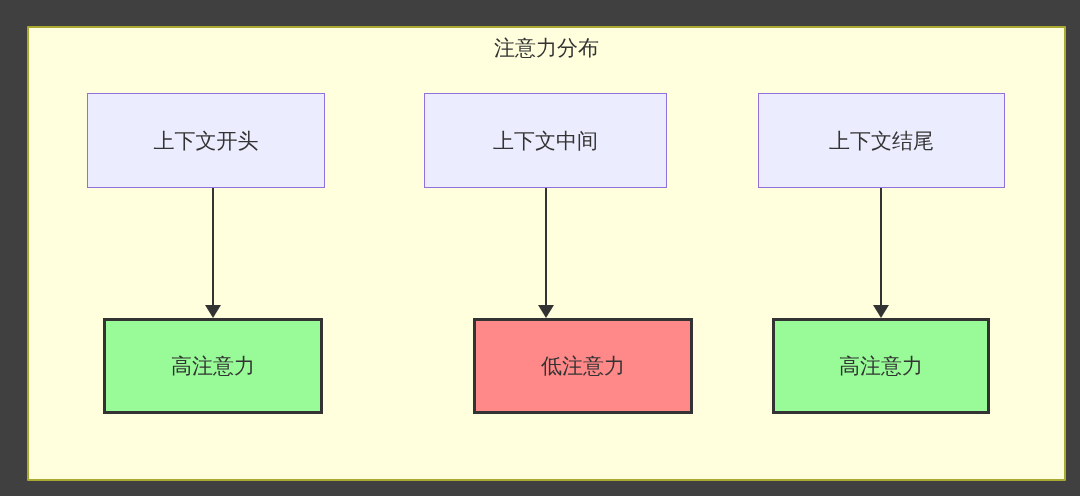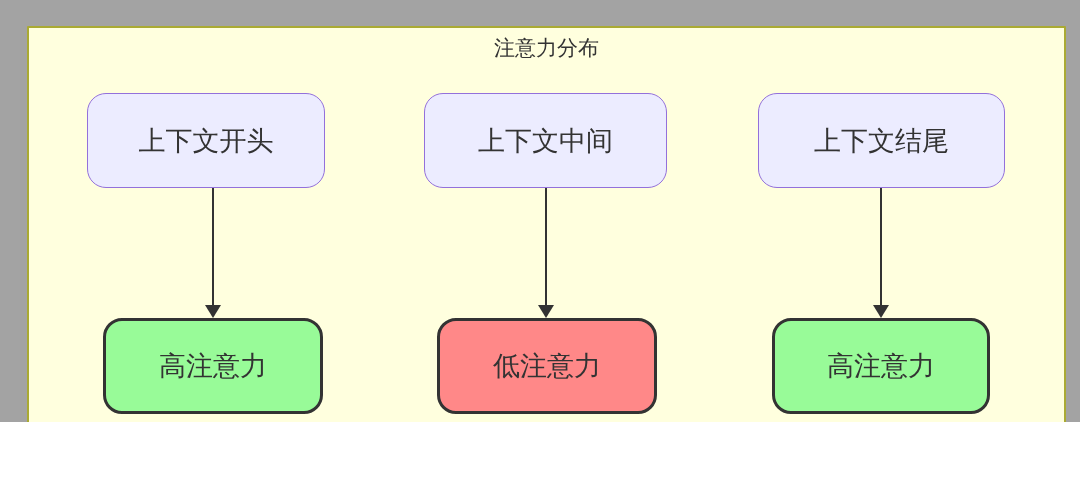--- a/index.html
+++ b/index.html
@@ -4,22 +4,22 @@
 <style>
   html, body {
     margin: 0;
     padding: 0;
     background: #ffffff;
     font-family: "Liberation Sans", "DejaVu Sans", sans-serif;
   }
   .canvas {
     position: relative;
     width: 1080px;
-    height: 422px;
-    background: #a3a3a3;
+    height: 496px;
+    background: #404040;
     overflow: hidden;
   }
   .cluster {
     position: absolute;
     left: 27px;
     top: 26px;
     width: 1035px;
     height: 451px;
     background: #ffffde;
     border: 2px solid #aaaa33;
@@ -34,35 +34,34 @@
     text-align: center;
     font-size: 21px;
     color: #333333;
   }
   .node {
     position: absolute;
     display: flex;
     align-items: center;
     justify-content: center;
     box-sizing: border-box;
-    font-size: 27px;
+    font-size: 21px;
     color: #333333;
     text-align: center;
-    border-radius: 19px;
   }
   .source-node {
     background: #ECECFF;
     border: 1.5px solid #9370DB;
   }
   .target-node {
     border: 3px solid #333333;
     justify-content: center;
   }
   .target-high { background: #98FB98; }
-  .target-low  { background: #ff8888; }
+  .target-low  { background: #ff8888; margin-left: 36px; }
 
   
   #src-0 { left: 87px;  top: 93px; width: 238px; height: 95px; }
   #src-1 { left: 424px; top: 93px; width: 243px; height: 95px; }
   #src-2 { left: 758px; top: 93px; width: 247px; height: 95px; }
 
   
   #tgt-0 { left: 103px; top: 318px; width: 220px; height: 96px; }
   #tgt-1 { left: 437px; top: 318px; width: 220px; height: 96px; }
   #tgt-2 { left: 772px; top: 318px; width: 218px; height: 96px; }

